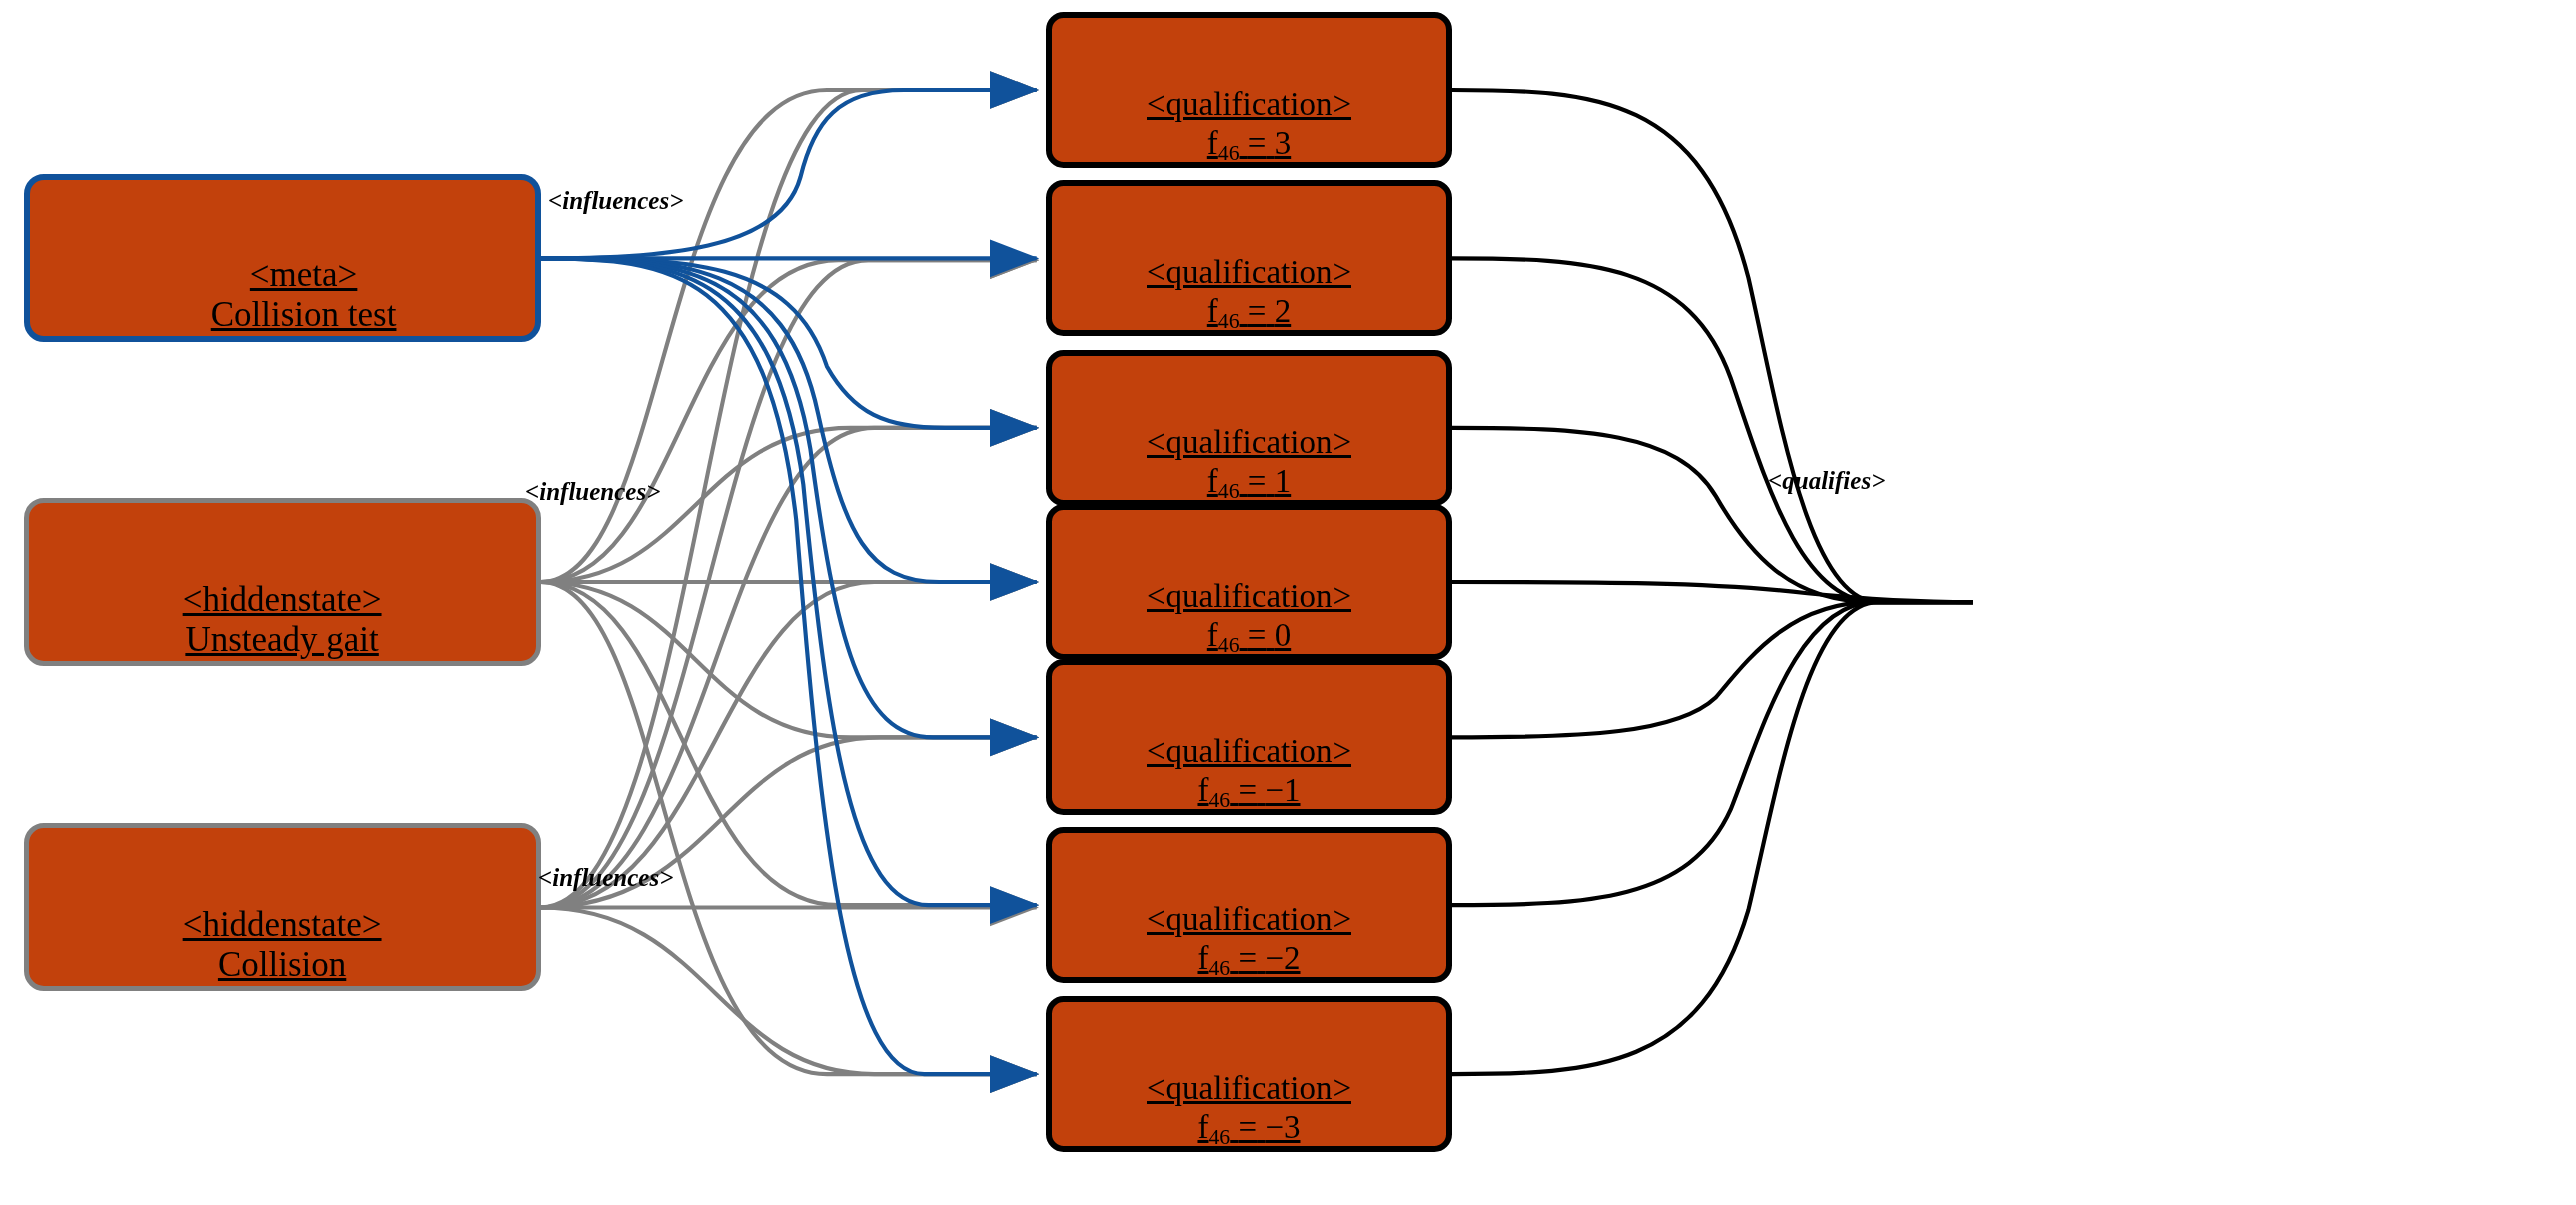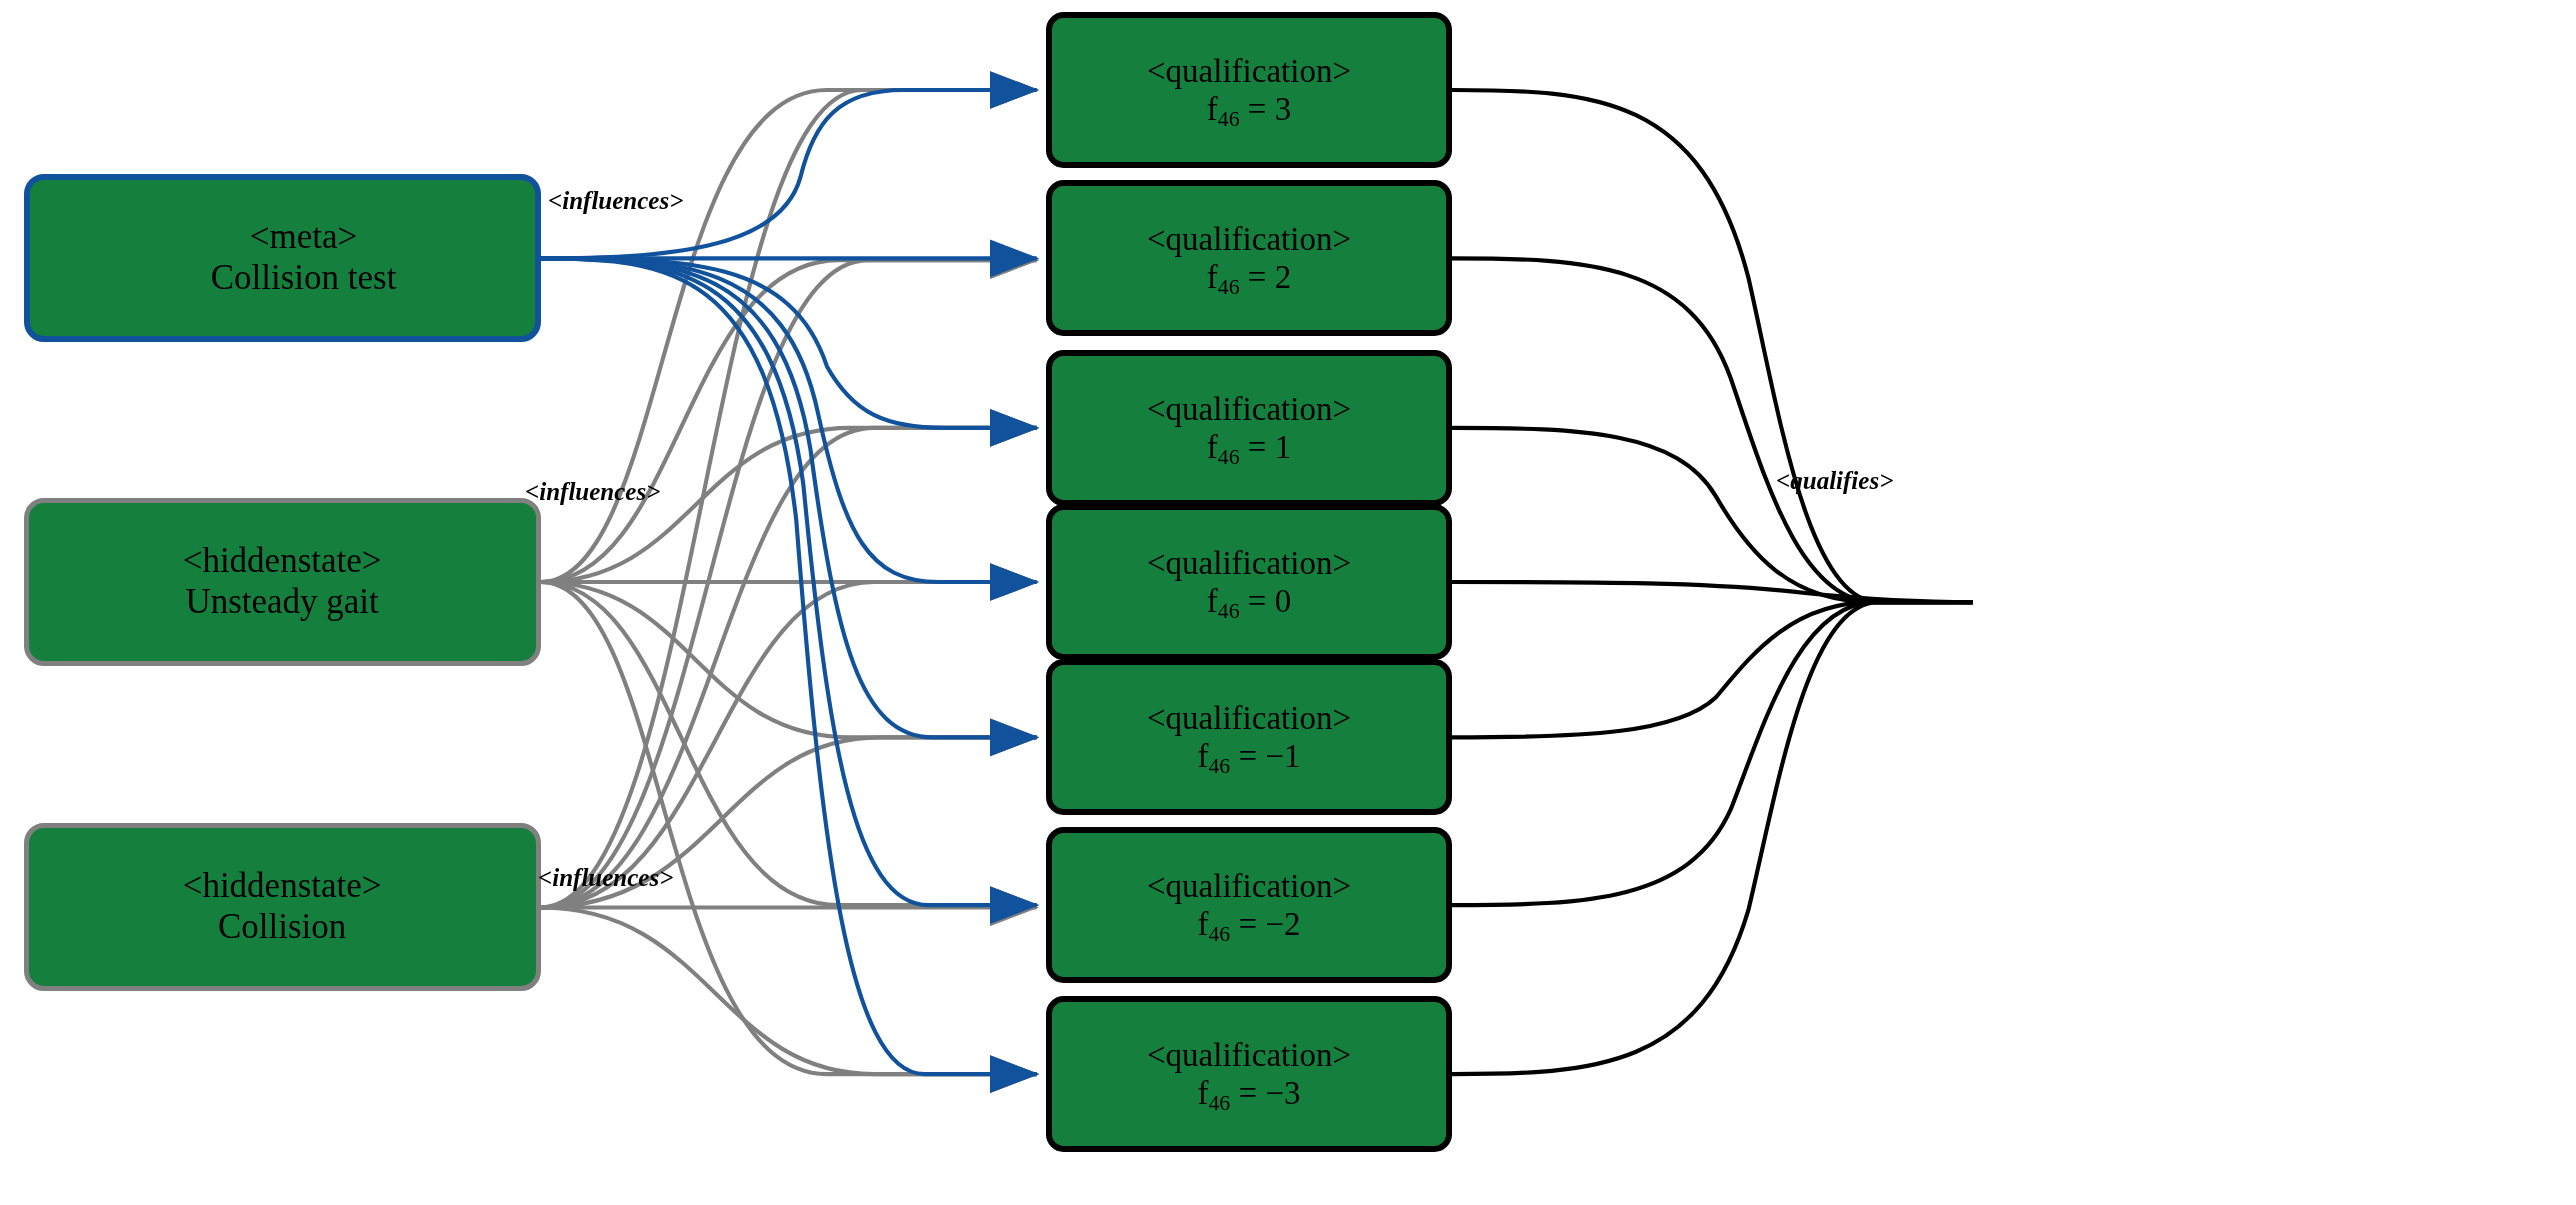--- a/index.html
+++ b/index.html
@@ -8,29 +8,30 @@
     width:2576px;
     height:1206px;
     background:#ffffff;
     overflow:hidden;
     font-family:"Liberation Serif", serif;
   }
   svg#wires{position:absolute;left:0;top:0;width:2576px;height:1206px;}
   .node{
     position:absolute;
     box-sizing:border-box;
-    background:#15803d;
+    background:#c2410c;
     display:flex;
     flex-direction:column;
     align-items:center;
-    justify-content:center;
+    justify-content:flex-end;
     text-align:center;
     font-family:"Liberation Serif", serif;
     color:#000000;
     line-height:1.16;
+    text-decoration:underline;
   }
   .node-meta{
     border:6.5px solid #10529b;
     border-radius:20px;
     padding-left:43px;
   }
   .node-hidden{
     border:5.9px solid #808080;
     border-radius:20px;
   }
@@ -160,16 +161,16 @@
     <span class="line"><span>f</span><sub>46</sub>&nbsp;<span>=</span>&nbsp;<span>−3</span></span>
   </div>
 
 
   <div class="edge-label" style="left:548px; top:187px; font-size:25px;">&lt;influences&gt;</div>
 
   <div class="edge-label" style="left:525px; top:478px; font-size:25px;">&lt;influences&gt;</div>
 
   <div class="edge-label" style="left:538px; top:864px; font-size:25px;">&lt;influences&gt;</div>
 
-  <div class="edge-label" style="left:1768px; top:467px; font-size:25px;margin-left:8px;">&lt;qualifies&gt;</div>
+  <div class="edge-label" style="left:1768px; top:467px; font-size:25px;">&lt;qualifies&gt;</div>
 
 </div>
 
 
 </body></html>

